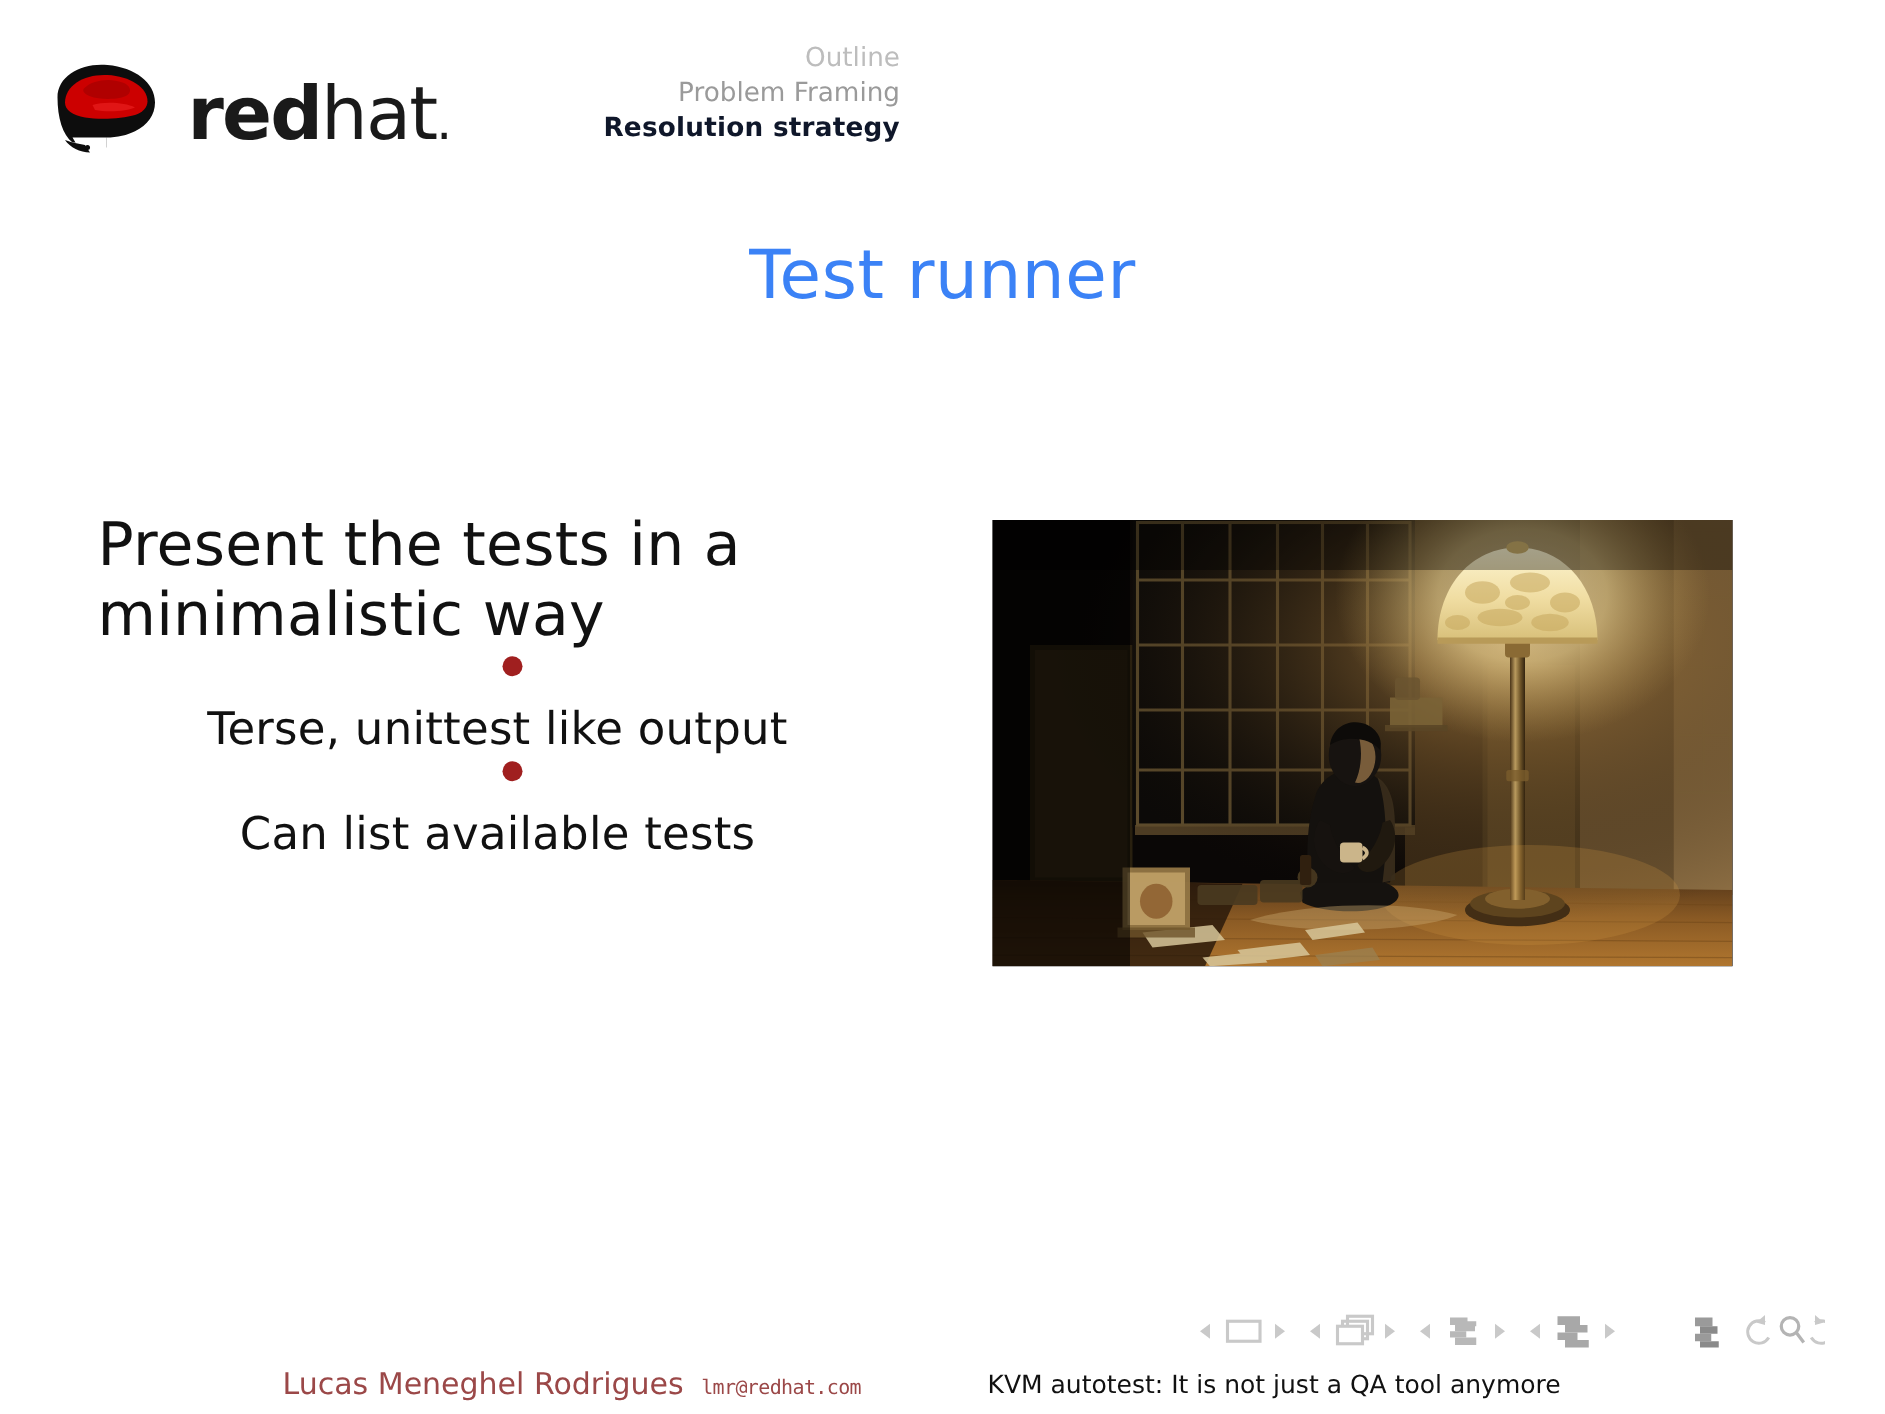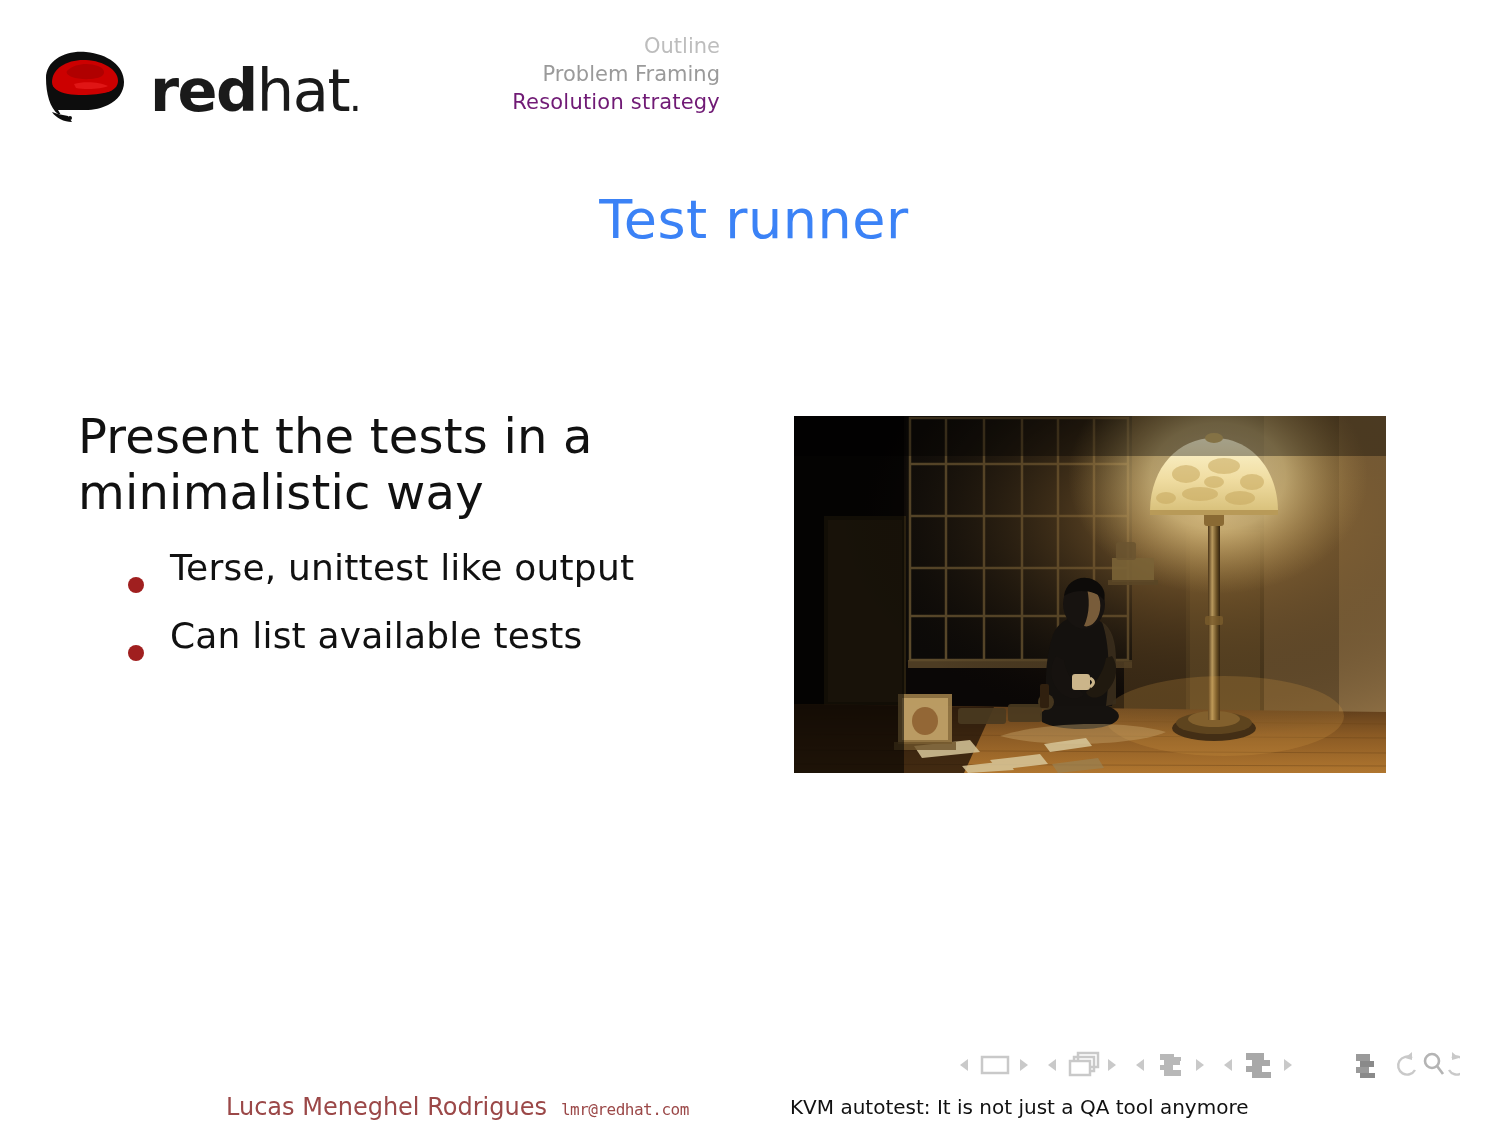--- a/index.html
+++ b/index.html
@@ -70,21 +70,21 @@
     font-family: "DejaVu Sans", sans-serif;
   }
   #navlines .navline {
     display: block;
     font-size: 21px;
     line-height: 28px;
     white-space: nowrap;
   }
   .nav-dim   { color: #bdbdbd; font-weight: normal; }
   .nav-mid   { color: #9a9a9a; font-weight: normal; }
-  .nav-cur   { color: #701a75; font-weight: normal; letter-spacing: 0.2px; }
+  .nav-cur   { color: #0f172a; font-weight: bold; letter-spacing: 0.2px; }
 
   
   #slide-title {
     position: absolute;
     left: 0;
     top: 189px;
     width: 1508px;
     text-align: center;
     font-size: 54px;
     line-height: 62px;
@@ -106,25 +106,26 @@
     color: #111111;
     letter-spacing: 0.2px;
   }
   #bullet-list {
     list-style: none;
     margin: 14px 0 0 0;
     padding: 0;
   }
   #bullet-list li {
     display: flex;
-    align-items: flex-end;
+    align-items: center;
     font-size: 36px;
     line-height: 68px;
     color: #111111;
     letter-spacing: 0.2px;
+    flex-direction: column;
   }
   .bullet-dot {
     flex: 0 0 auto;
     width: 16px;
     height: 16px;
     border-radius: 50%;
     background: #a01f1f;
     margin-left: 50px;
     margin-right: 26px;
     position: relative;

